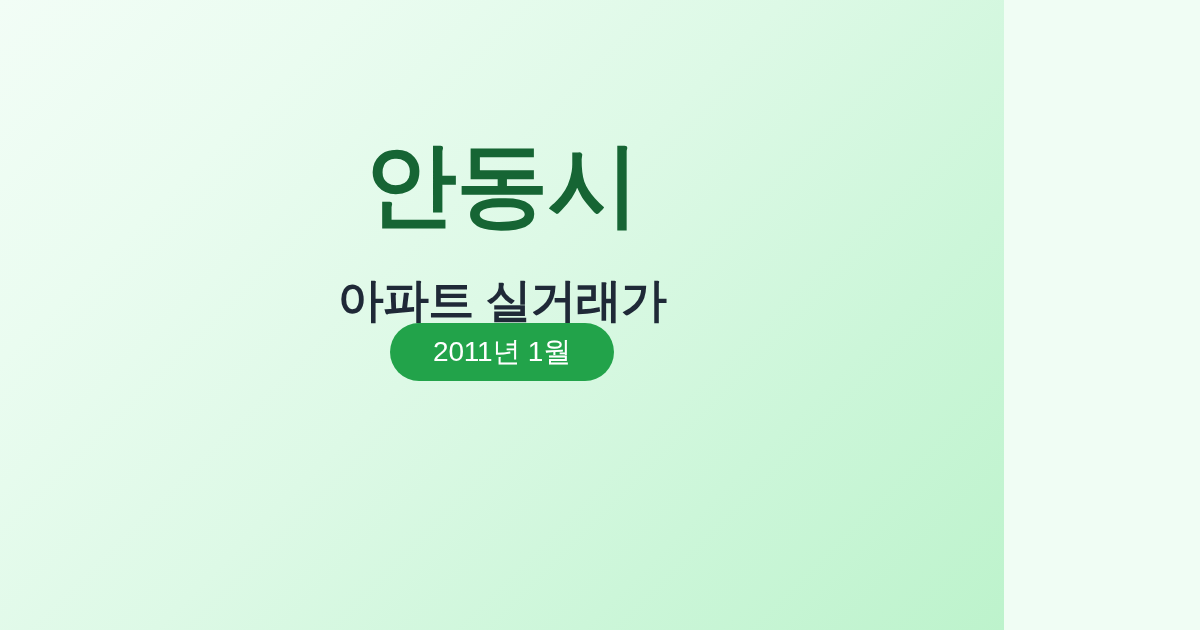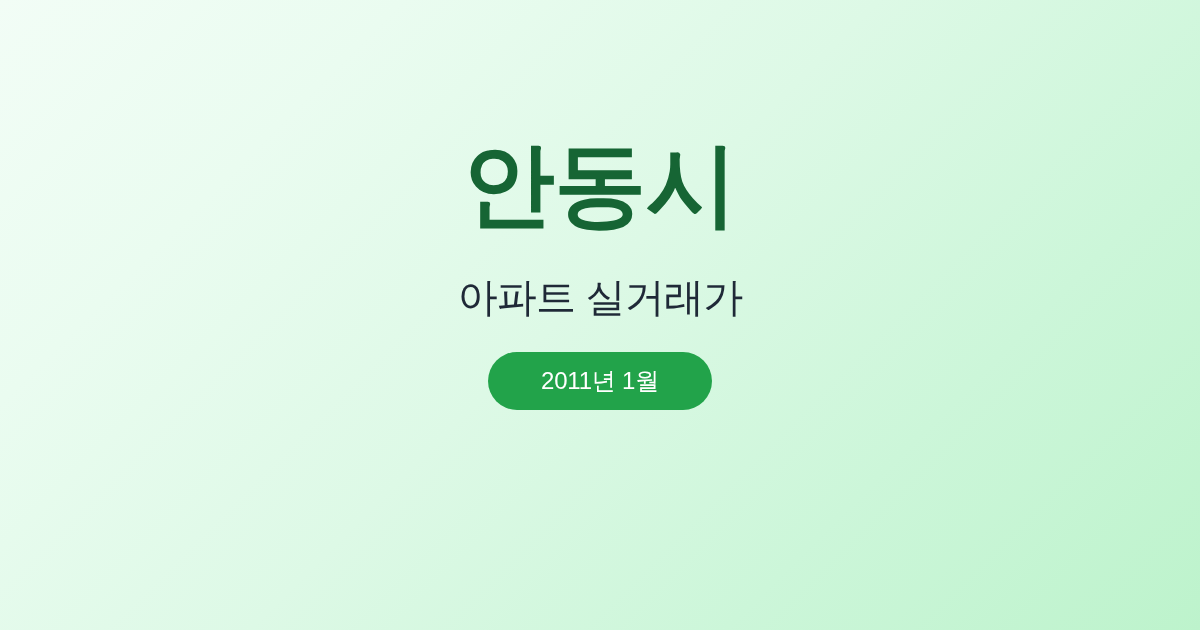--- a/index.html
+++ b/index.html
@@ -10,21 +10,21 @@
   body {
     width: 1200px;
     height: 630px;
     overflow: hidden;
     font-family: "Liberation Sans", "DejaVu Sans", sans-serif;
     background: #f0fdf4;
   }
 
   .card {
     position: relative;
-    width: 1200px;
+    width: 1004px;
     height: 630px;
     box-sizing: border-box;
     background: linear-gradient(135deg,
         #f2fdf6 0%,
         #eafcf0 22%,
         #ddf9e6 48%,
         #ccf6d9 74%,
         #bdf3cc 100%);
     display: flex;
     flex-direction: column;
@@ -64,42 +64,41 @@
     color: #15803d;
     letter-spacing: -0.2px;
     text-align: center;
     white-space: nowrap;
   }
 
   .dataset-heading {
     margin: 0;
     padding: 0;
     margin-top: 47px;
-    font-size: 40px;
+    font-size: 46px;
     line-height: 1.0;
-    font-weight: 400;
+    font-weight: 700;
     color: #1f2937;
     letter-spacing: -0.8px;
     text-align: center;
     white-space: nowrap;
   }
 
   .period-badge {
-    margin-top: 35px;
     display: inline-flex;
     align-items: center;
     justify-content: center;
     box-sizing: border-box;
     min-width: 224px;
     height: 58px;
     padding: 0 34px;
     border-radius: 999px;
     background: #22a34a;
     color: #ffffff;
-    font-size: 24px;
+    font-size: 28px;
     font-weight: 500;
     line-height: 1;
     letter-spacing: -0.2px;
     white-space: nowrap;
     border: none;
   }
 </style>
 </head>
 <body>
 

